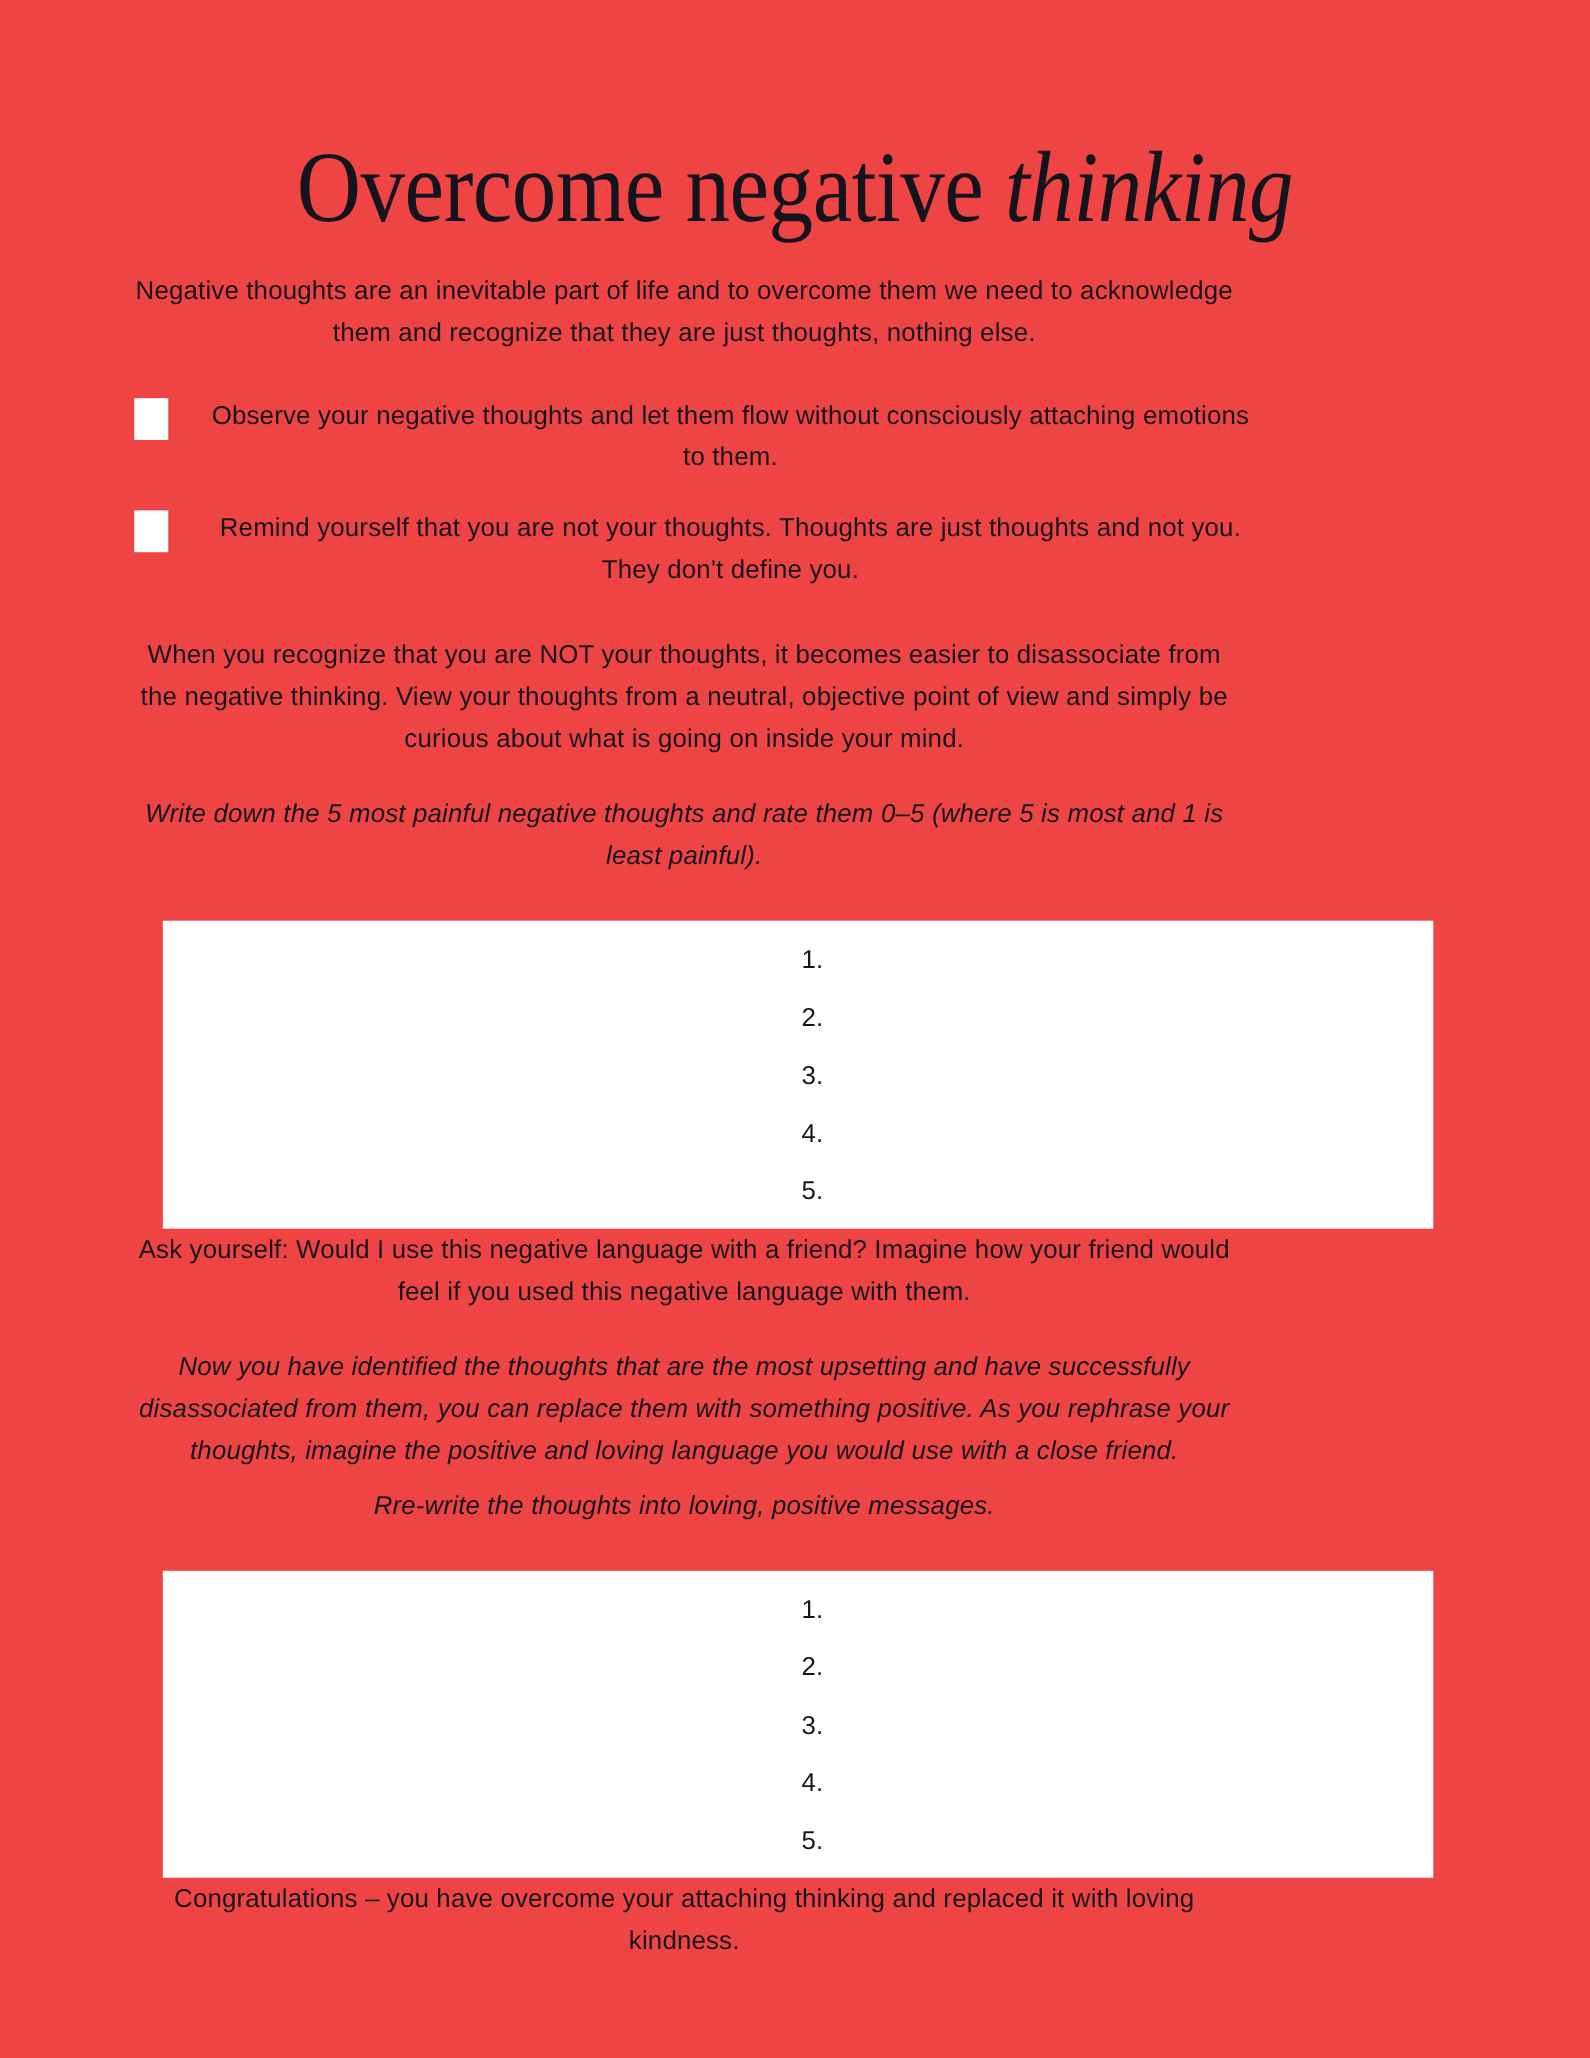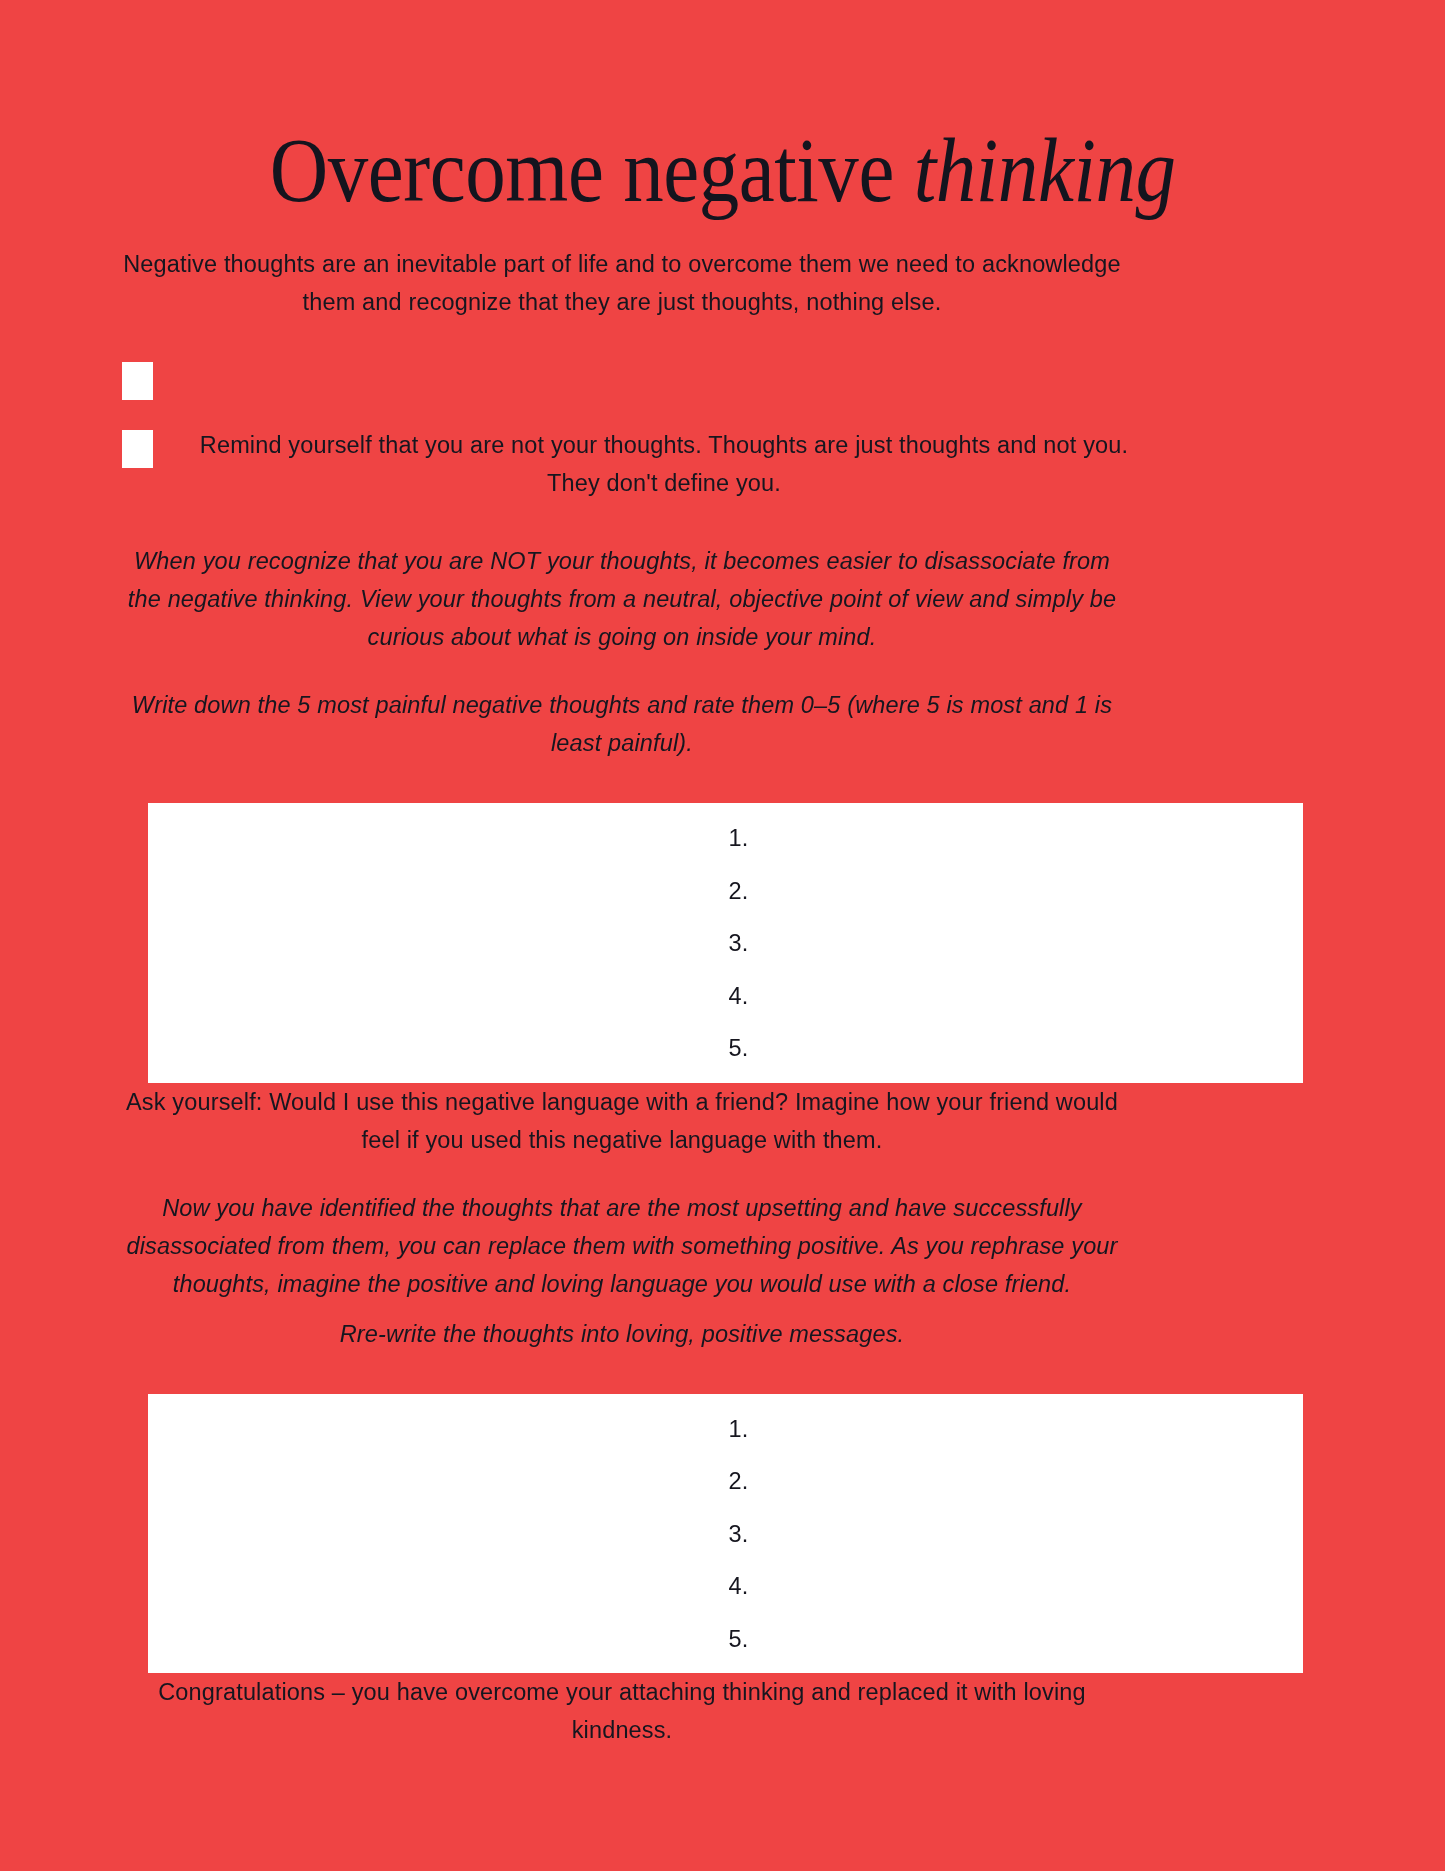--- a/index.html
+++ b/index.html
@@ -133,28 +133,29 @@
     <span class="title"><span>Overcome negative </span><span class="ital">thinking</span></span>
   </div>
 
   <div class="content">
 
     <p class="para">Negative thoughts are an inevitable part of life and to overcome them we need to acknowledge them and recognize that they are just thoughts, nothing else.</p>
 
     <div class="checklist">
       <div class="check-row">
         <span class="checkbox"></span>
+        <span class="check-text">Observe your negative thoughts and let them flow without consciously attaching emotions to them.</span>
       </div>
       <div class="check-row">
         <span class="checkbox"></span>
         <span class="check-text">Remind yourself that you are not your thoughts. Thoughts are just thoughts and not you. They don't define you.</span>
       </div>
     </div>
 
-    <p class="para" style="margin-top:40px;font-style:italic;">When you recognize that you are NOT your thoughts, it becomes easier to disassociate from the negative thinking. View your thoughts from a neutral, objective point of view and simply be curious about what is going on inside your mind.</p>
+    <p class="para" style="margin-top:40px;">When you recognize that you are NOT your thoughts, it becomes easier to disassociate from the negative thinking. View your thoughts from a neutral, objective point of view and simply be curious about what is going on inside your mind.</p>
 
     <p class="para">Write down the 5 most painful negative thoughts and rate them 0–5 (where 5 is most and 1 is least painful).</p>
 
     <div class="answer-box gap-before-box">
       <div class="num">1.</div>
       <div class="num">2.</div>
       <div class="num">3.</div>
       <div class="num">4.</div>
       <div class="num">5.</div>
     </div>

